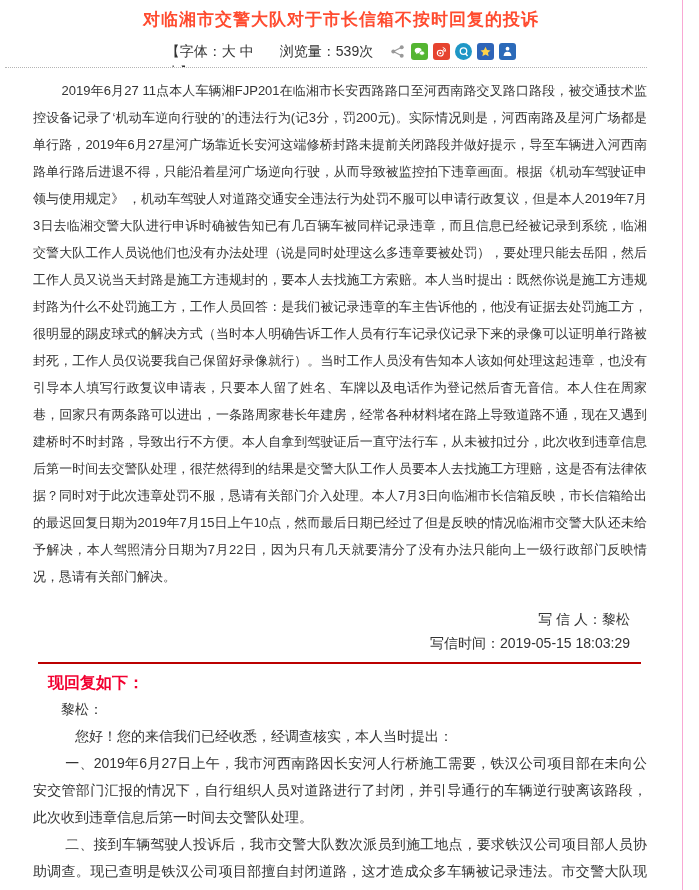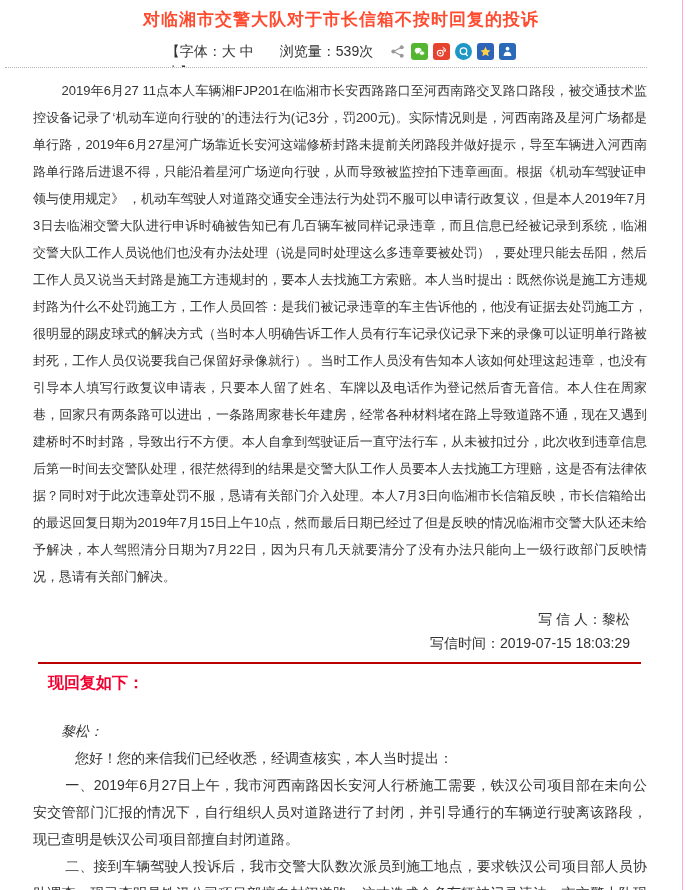--- a/index.html
+++ b/index.html
@@ -44,21 +44,21 @@
     font-size:14px;line-height:24px;color:#333;
   }
   hr.red{border:none;border-top:2px solid #bb0000;margin:7px 41px 0 38px;}
   .reply-heading{
     margin:9px 0 0 48px;font-size:16px;font-weight:bold;color:#f20030;
   }
   .reply p{
     margin:0;padding:0 35px 0 33px;
     font-size:14px;line-height:27px;text-align:justify;color:#333;
   }
-  .reply .salutation{text-indent:2em;margin-top:24px;font-style:italic;}
+  .reply .salutation{text-indent:2em;margin-top:2px;}
   .reply .greeting{text-indent:3em;}
   .reply .numbered{text-indent:2.3em;}
 </style>
 </head>
 <body>
 
 <div class="page">
 
   <h1 class="title">对临湘市交警大队对于市长信箱不按时回复的投诉</h1>
 
@@ -108,27 +108,27 @@
       </span>
     </span>
   </div>
 
   <hr class="dotted">
 
   <div class="letter-body">2019年6月27 11点本人车辆湘FJP201在临湘市长安西路路口至河西南路交叉路口路段，被交通技术监控设备记录了‘机动车逆向行驶的’的违法行为(记3分，罚200元)。实际情况则是，河西南路及星河广场都是单行路，2019年6月27星河广场靠近长安河这端修桥封路未提前关闭路段并做好提示，导至车辆进入河西南路单行路后进退不得，只能沿着星河广场逆向行驶，从而导致被监控拍下违章画面。根据《机动车驾驶证申领与使用规定》 ，机动车驾驶人对道路交通安全违法行为处罚不服可以申请行政复议，但是本人2019年7月3日去临湘交警大队进行申诉时确被告知已有几百辆车被同样记录违章，而且信息已经被记录到系统，临湘交警大队工作人员说他们也没有办法处理（说是同时处理这么多违章要被处罚），要处理只能去岳阳，然后工作人员又说当天封路是施工方违规封的，要本人去找施工方索赔。本人当时提出：既然你说是施工方违规封路为什么不处罚施工方，工作人员回答：是我们被记录违章的车主告诉他的，他没有证据去处罚施工方，很明显的踢皮球式的解决方式（当时本人明确告诉工作人员有行车记录仪记录下来的录像可以证明单行路被封死，工作人员仅说要我自己保留好录像就行）。当时工作人员没有告知本人该如何处理这起违章，也没有引导本人填写行政复议申请表，只要本人留了姓名、车牌以及电话作为登记然后杳无音信。本人住在周家巷，回家只有两条路可以进出，一条路周家巷长年建房，经常各种材料堵在路上导致道路不通，现在又遇到建桥时不时封路，导致出行不方便。本人自拿到驾驶证后一直守法行车，从未被扣过分，此次收到违章信息后第一时间去交警队处理，很茫然得到的结果是交警大队工作人员要本人去找施工方理赔，这是否有法律依据？同时对于此次违章处罚不服，恳请有关部门介入处理。本人7月3日向临湘市长信箱反映，市长信箱给出的最迟回复日期为2019年7月15日上午10点，然而最后日期已经过了但是反映的情况临湘市交警大队还未给予解决，本人驾照清分日期为7月22日，因为只有几天就要清分了没有办法只能向上一级行政部门反映情况，恳请有关部门解决。</div>
 
   <div class="signature">
     <div><span>写 信 人：</span><span>黎松</span></div>
-    <div><span>写信时间：</span><span>2019-07-15 18:03:29</span></div>
+    <div><span>写信时间：</span><span>2019-05-15 18:03:29</span></div>
   </div>
 
   <hr class="red">
 
   <div class="reply">
     <h2 class="reply-heading">现回复如下：</h2>
     <p class="salutation">黎松：</p>
     <p class="greeting">您好！您的来信我们已经收悉，经调查核实，本人当时提出：</p>
-    <p class="numbered">一、2019年6月27日上午，我市河西南路因长安河人行桥施工需要，铁汉公司项目部在未向公安交管部门汇报的情况下，自行组织人员对道路进行了封闭，并引导通行的车辆逆行驶离该路段，现已查明是铁汉公司项目部擅自封闭道路。</p>
+    <p class="numbered">一、2019年6月27日上午，我市河西南路因长安河人行桥施工需要，铁汉公司项目部在未向公安交管部门汇报的情况下，自行组织人员对道路进行了封闭，并引导通行的车辆逆行驶离该路段，此次收到违章信息后第一时间去交警队处理。</p>
     <p class="numbered">二、接到车辆驾驶人投诉后，我市交警大队数次派员到施工地点，要求铁汉公司项目部人员协助调查。现已查明是铁汉公司项目部擅自封闭道路，这才造成众多车辆被记录违法。市交警大队现已责成该公司出具封闭道路证明，并将依照相关规定，向上级交管部门呈请撤销这些因道路封闭引起的车辆违法记录。</p>
 
   </div>
 
 </div>
 
 </body></html>

